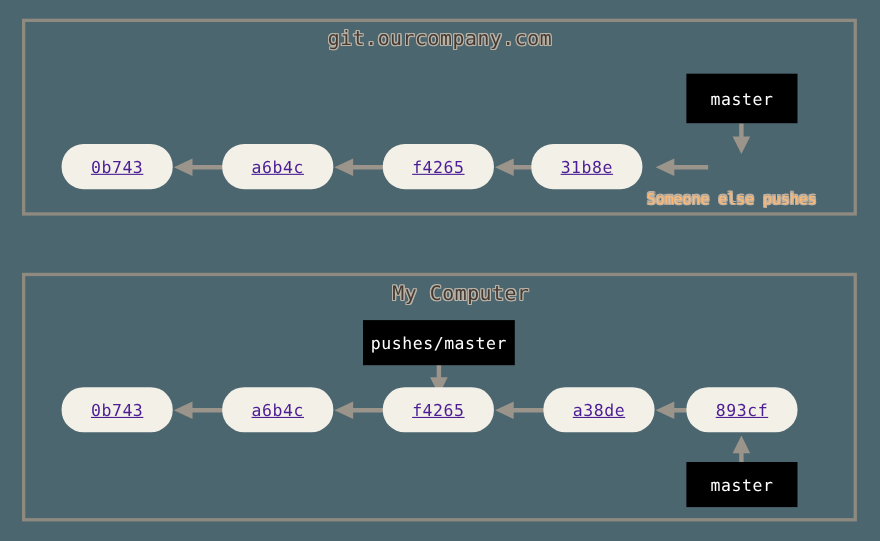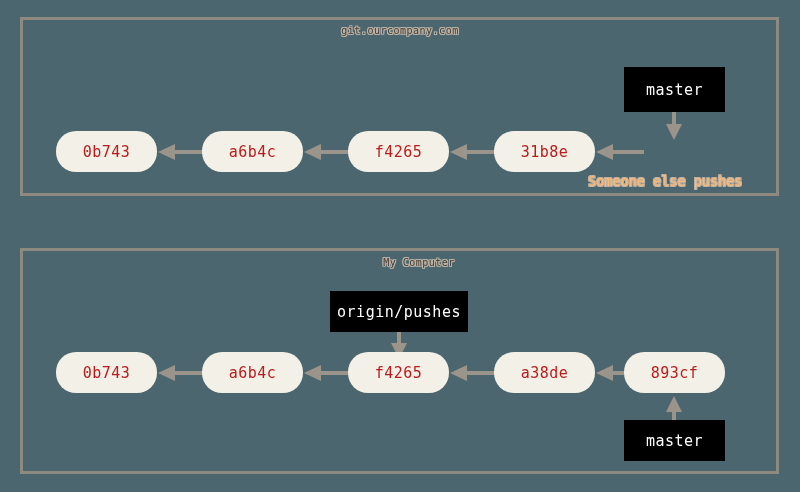--- a/index.html
+++ b/index.html
@@ -18,21 +18,21 @@
     box-sizing:border-box;
     background:transparent;
   }
   #panel-remote{left:20px;top:17px;width:759px;height:179px;}
   #panel-local{left:20px;top:248px;width:759px;height:226px;}
 
   .panel-title{
     position:absolute;
     left:0;right:0;
     text-align:center;
-    font-size:10px;
+    font-size:18px;
     letter-spacing:0.5px;
     color:#453a33;
     -webkit-text-stroke:0px;
     text-shadow:
        1px 0 0 #b9b3a7, -1px 0 0 #b9b3a7,
        0 1px 0 #b9b3a7, 0 -1px 0 #b9b3a7,
        1px 1px 0 #b9b3a7, -1px -1px 0 #b9b3a7,
        1px -1px 0 #b9b3a7, -1px 1px 0 #b9b3a7;
     white-space:nowrap;
   }
@@ -54,22 +54,23 @@
   .commit{
     position:absolute;
     height:41px;
     width:101px;
     background:#f2f0e7;
     border-radius:20px;
     display:flex;
     align-items:center;
     justify-content:center;
     font-size:15px;
-    color:#b91c1c;
+    color:#4c1d95;
     letter-spacing:0.5px;
+    text-decoration:underline;
   }
 
   .ref{
     position:absolute;
     background:#000000;
     color:#ffffff;
     display:flex;
     align-items:center;
     justify-content:center;
     font-size:15px;
@@ -117,21 +118,21 @@
   <div class="arrow" style="left:596px;top:143px;">
     <svg width="48" height="18" viewBox="0 0 48 18">
       <line x1="48" y1="9" x2="14" y2="9" stroke="#9b948a" stroke-width="4"></line>
       <polygon points="0,9 17,1 17,17" fill="#9b948a"></polygon>
     </svg>
   </div>
 
   <div class="commit" style="left:56px;top:131px;">0b743</div>
   <div class="commit" style="left:202px;top:131px;">a6b4c</div>
   <div class="commit" style="left:348px;top:131px;">f4265</div>
-  <div class="commit" style="left:494px;top:131px;">31b8e</div>
+  <div class="commit" style="left:483px;top:131px;">31b8e</div>
 
   <div class="ref" style="left:624px;top:67px;width:101px;height:45px;">master</div>
 
   <div class="note" style="left:588px;top:173px;">Someone else pushes</div>
 
   <div class="panel" id="panel-local"></div>
 
   <div class="panel-title" id="title-local">My Computer</div>
 
   <div class="arrow" style="left:389px;top:330px;">
@@ -172,17 +173,17 @@
       <polygon points="0,9 17,1 17,17" fill="#9b948a"></polygon>
     </svg>
   </div>
 
   <div class="commit" style="left:56px;top:352px;">0b743</div>
   <div class="commit" style="left:202px;top:352px;">a6b4c</div>
   <div class="commit" style="left:348px;top:352px;">f4265</div>
   <div class="commit" style="left:494px;top:352px;">a38de</div>
   <div class="commit" style="left:624px;top:352px;text-align:right;">893cf</div>
 
-  <div class="ref" style="left:330px;top:291px;width:138px;height:41px;">origin/pushes</div>
+  <div class="ref" style="left:330px;top:291px;width:138px;height:41px;">pushes/master</div>
 
   <div class="ref" style="left:624px;top:420px;width:101px;height:41px;">master</div>
 
 </div>
 
 </body></html>

